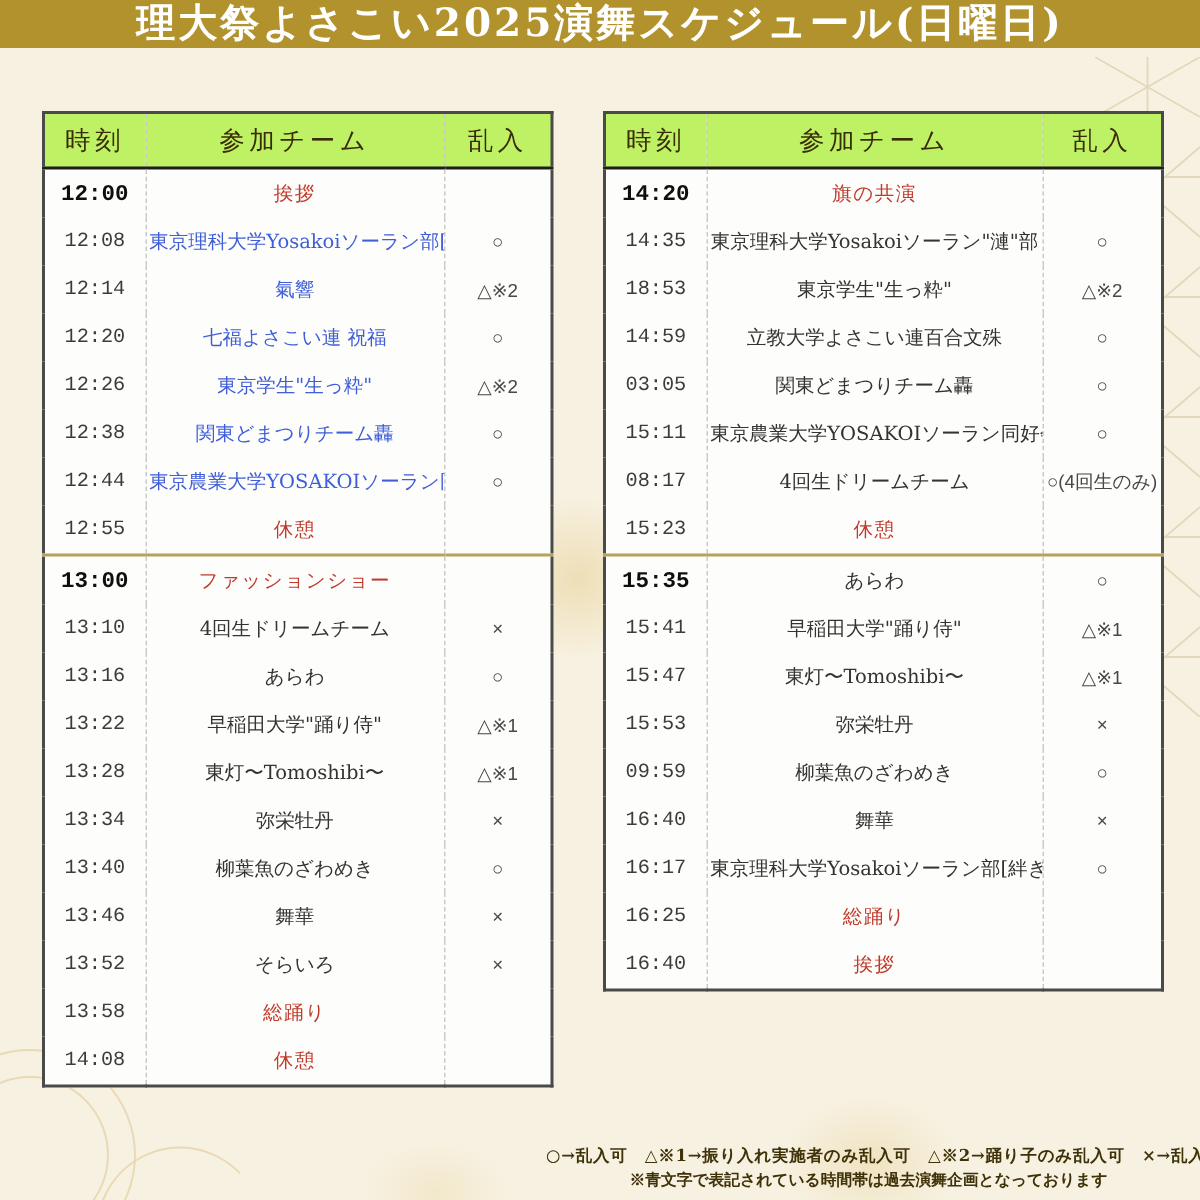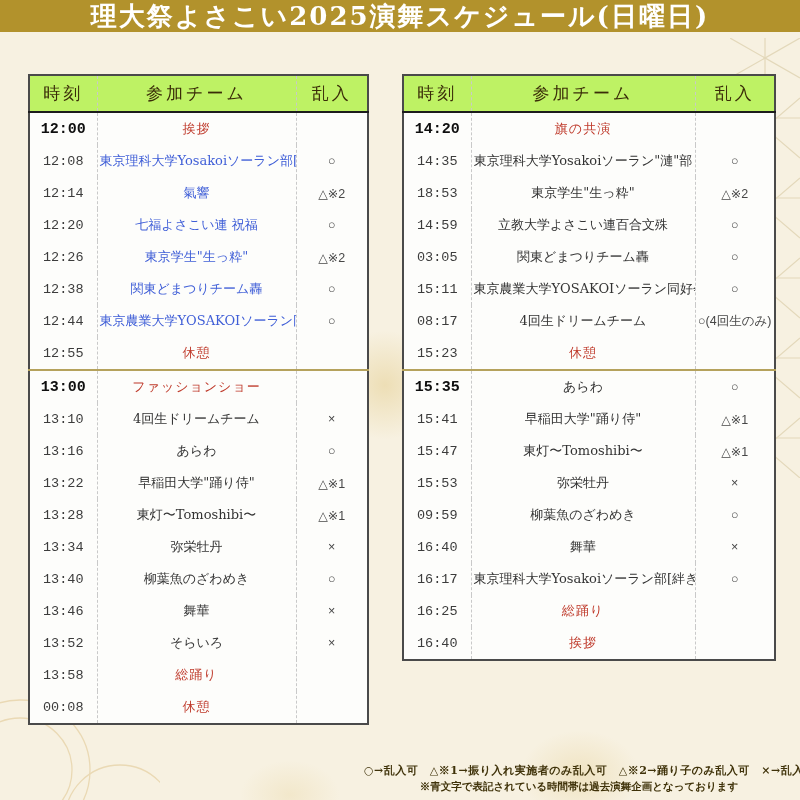--- a/index.html
+++ b/index.html
@@ -191,21 +191,21 @@
           <td class="time">13:52</td>
           <td class="team">そらいろ</td>
           <td class="ranyu">×</td>
         </tr>
         <tr>
           <td class="time">13:58</td>
           <td class="team event">総踊り</td>
           <td class="ranyu"></td>
         </tr>
         <tr>
-          <td class="time">00:08</td>
+          <td class="time">14:08</td>
           <td class="team event">休憩</td>
           <td class="ranyu"></td>
         </tr>
       </tbody>
   </table>
 
   <table class="sched right">
     <colgroup>
         <col class="c-time">
         <col class="c-team">

